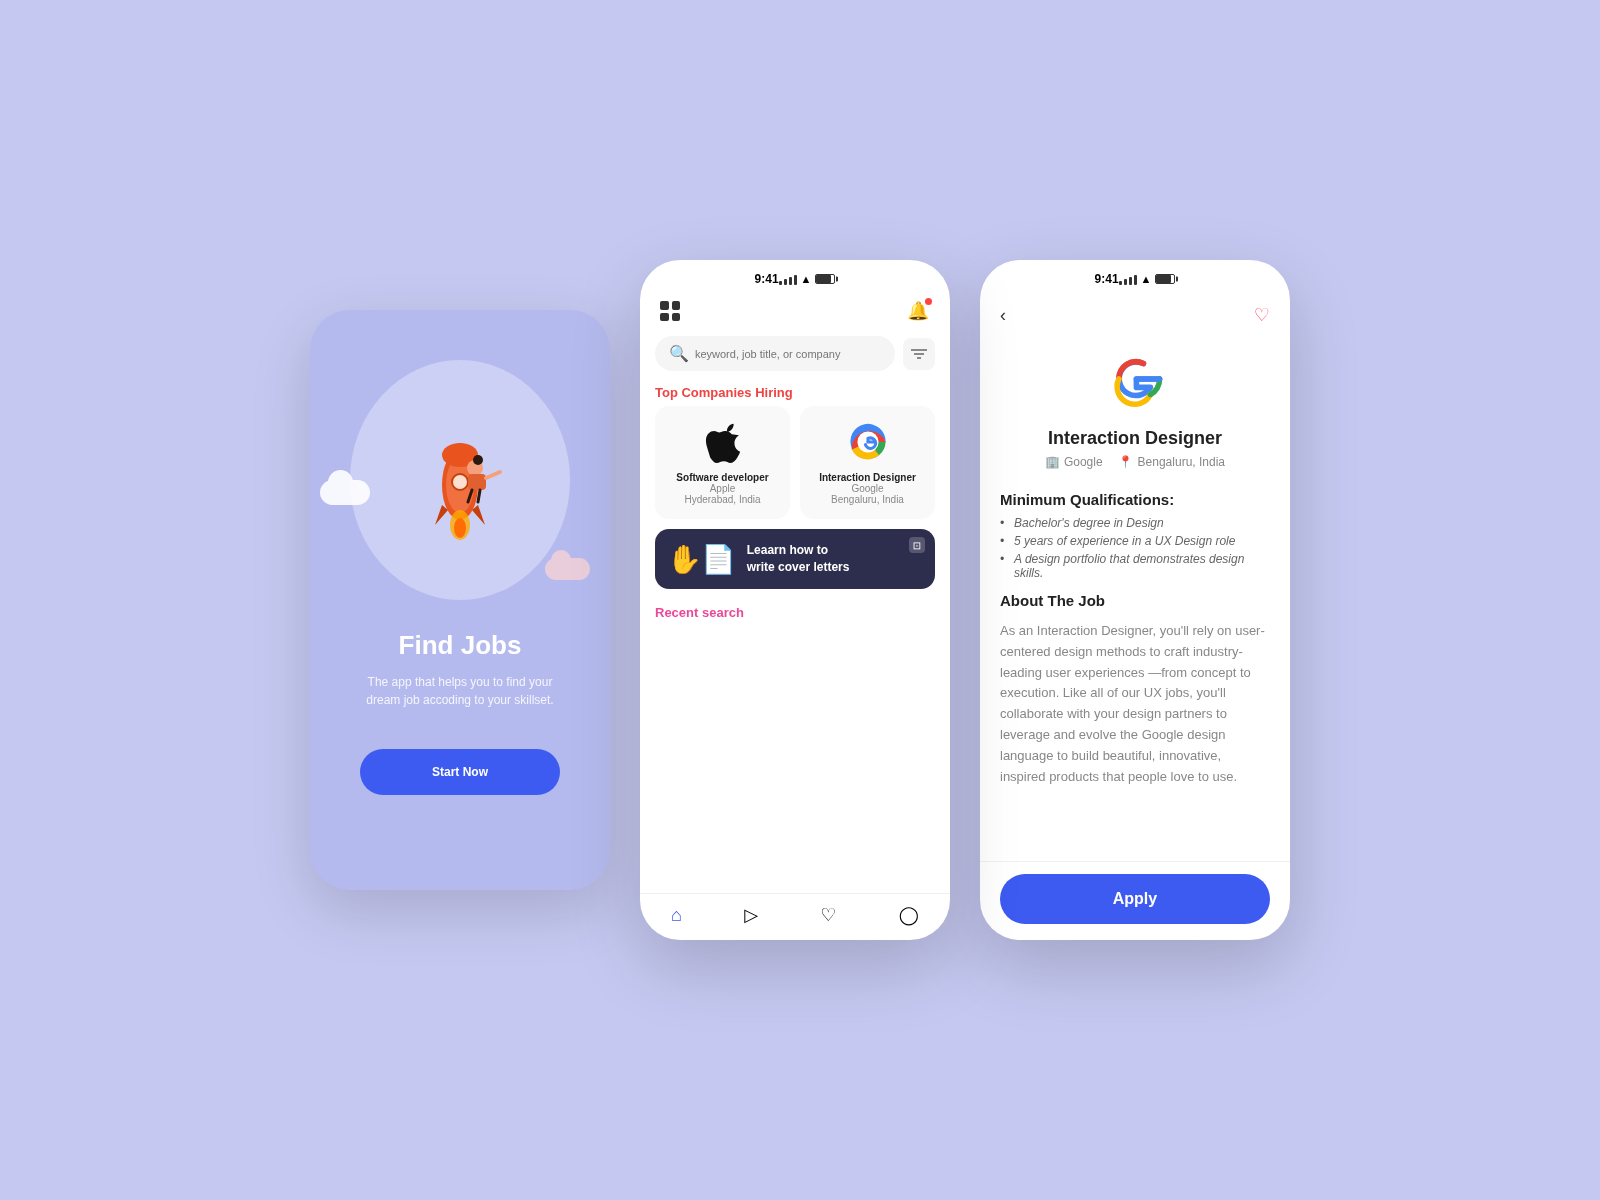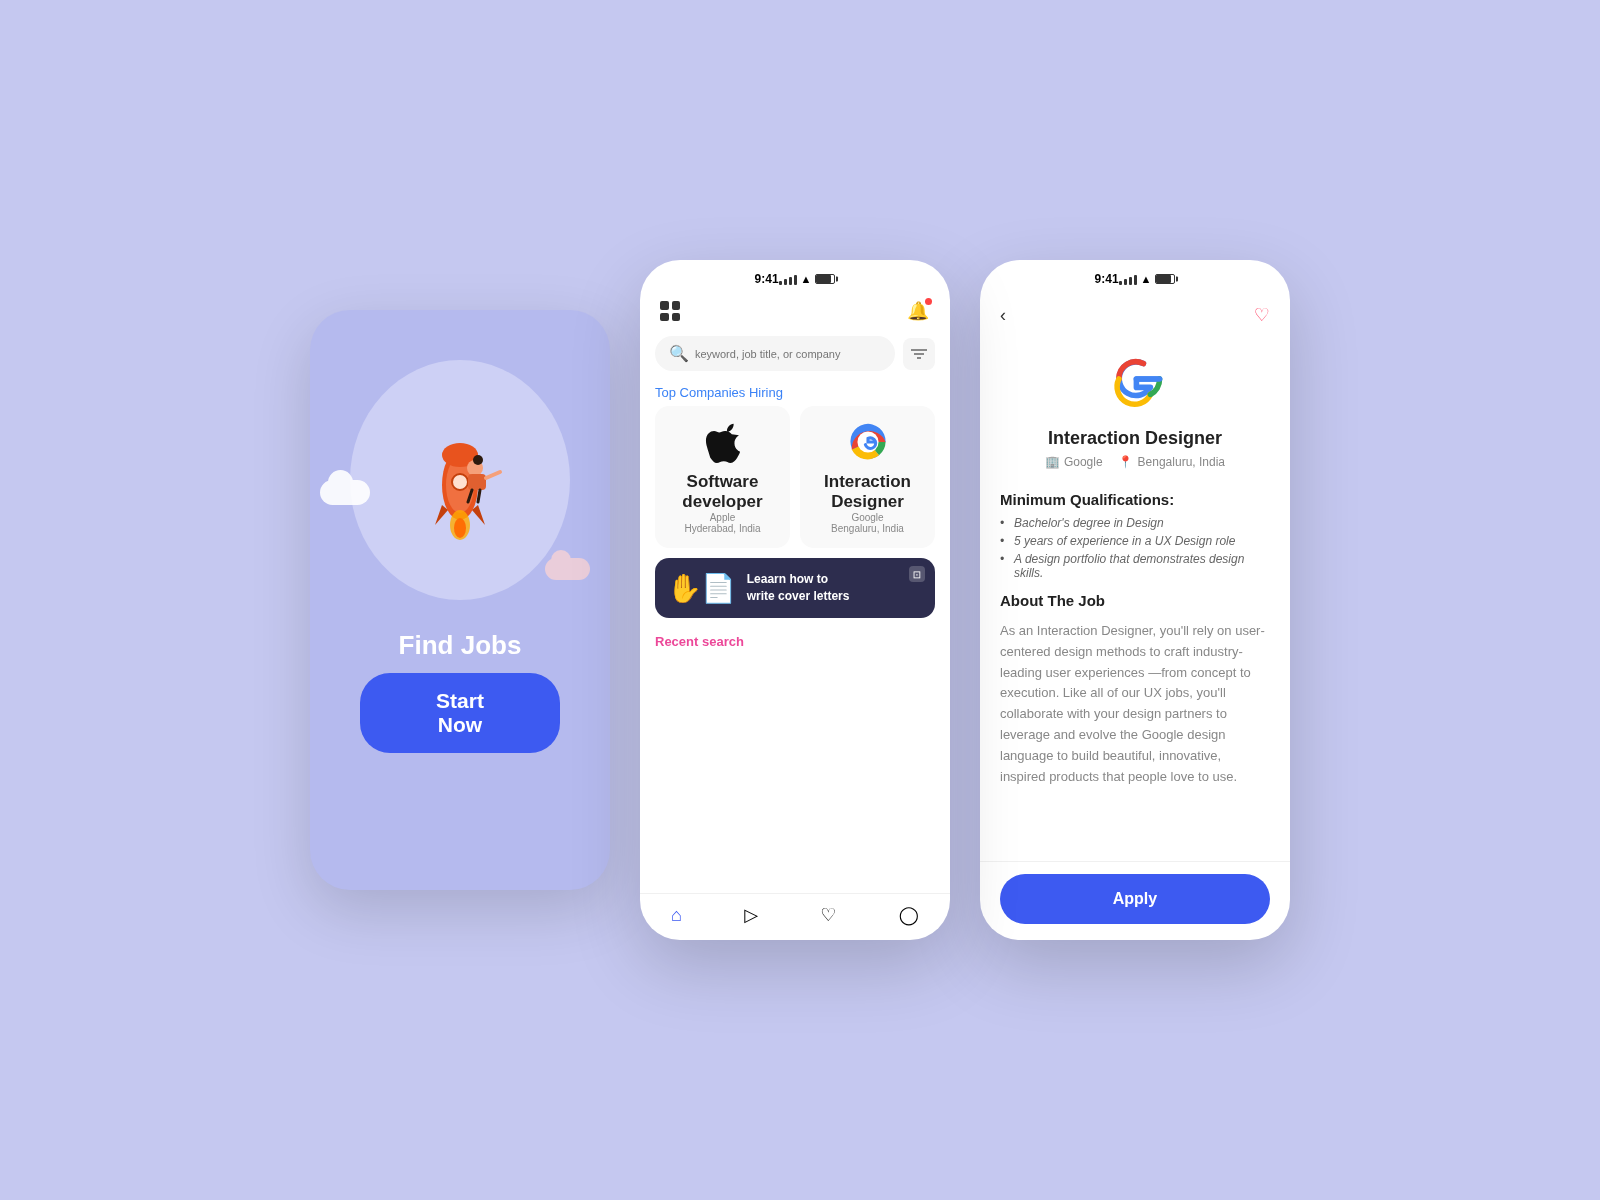--- a/index.html
+++ b/index.html
@@ -110,21 +110,21 @@
       line-height: 1.5;
       margin-bottom: 40px;
       padding: 0 20px;
     }
     .btn-start {
       background: #3d5af1;
       color: white;
       border: none;
       border-radius: 30px;
       padding: 16px 60px;
-      font-size: 21px;
+      font-size: 12px;
       font-weight: 600;
       cursor: pointer;
       width: 200px;
       text-align: center;
     }
 
     
     .phone2 {
       width: 310px;
       height: 680px;
@@ -283,22 +283,22 @@
       font-weight: 800;
     }
     .banner-figure {
       font-size: 40px;
       position: absolute;
       right: 10px;
       bottom: 0;
     }
     .section-title {
       font-size: 13px;
-      font-weight: 400;
-      color: #3b82f6;
+      font-weight: 700;
+      color: #ef4444;
       padding: 8px 15px 6px;
     }
     .companies-grid {
       display: grid;
       grid-template-columns: 1fr 1fr;
       gap: 10px;
       padding: 0 15px;
     }
     .company-card {
       background: #f9f9f9;
@@ -310,21 +310,21 @@
     }
     .company-logo {
       width: 44px;
       height: 44px;
       margin-bottom: 8px;
       display: flex;
       align-items: center;
       justify-content: center;
     }
     .company-name-text {
-      font-size: 17px;
+      font-size: 10px;
       font-weight: 700;
       color: #222;
       text-align: center;
     }
     .company-sub {
       font-size: 10px;
       color: #888;
       text-align: center;
     }
     .promo-card {
@@ -532,20 +532,21 @@
           <rect x="68" y="64" width="18" height="16" rx="4" fill="#e06030"></rect>
 
           <line x1="86" y1="68" x2="100" y2="62" stroke="#f5a07a" stroke-width="4" stroke-linecap="round"></line>
 
           <line x1="72" y1="80" x2="68" y2="92" stroke="#2d1a0e" stroke-width="3" stroke-linecap="round"></line>
           <line x1="80" y1="80" x2="78" y2="92" stroke="#2d1a0e" stroke-width="3" stroke-linecap="round"></line>
         </svg>
       </div>
     </div>
     <h1 class="phone1-title">Find Jobs</h1>
+    <p class="phone1-subtitle">The app that helps you to find your dream job  accoding to your skillset.</p>
     <button class="btn-start">Start Now</button>
   </div>
 
   <div class="phone2">
 
     <div class="status-bar">
       <span>9:41</span>
       <div class="status-icons">
         <div class="signal-bars">
           <div class="signal-bar" style="height:4px"></div>

